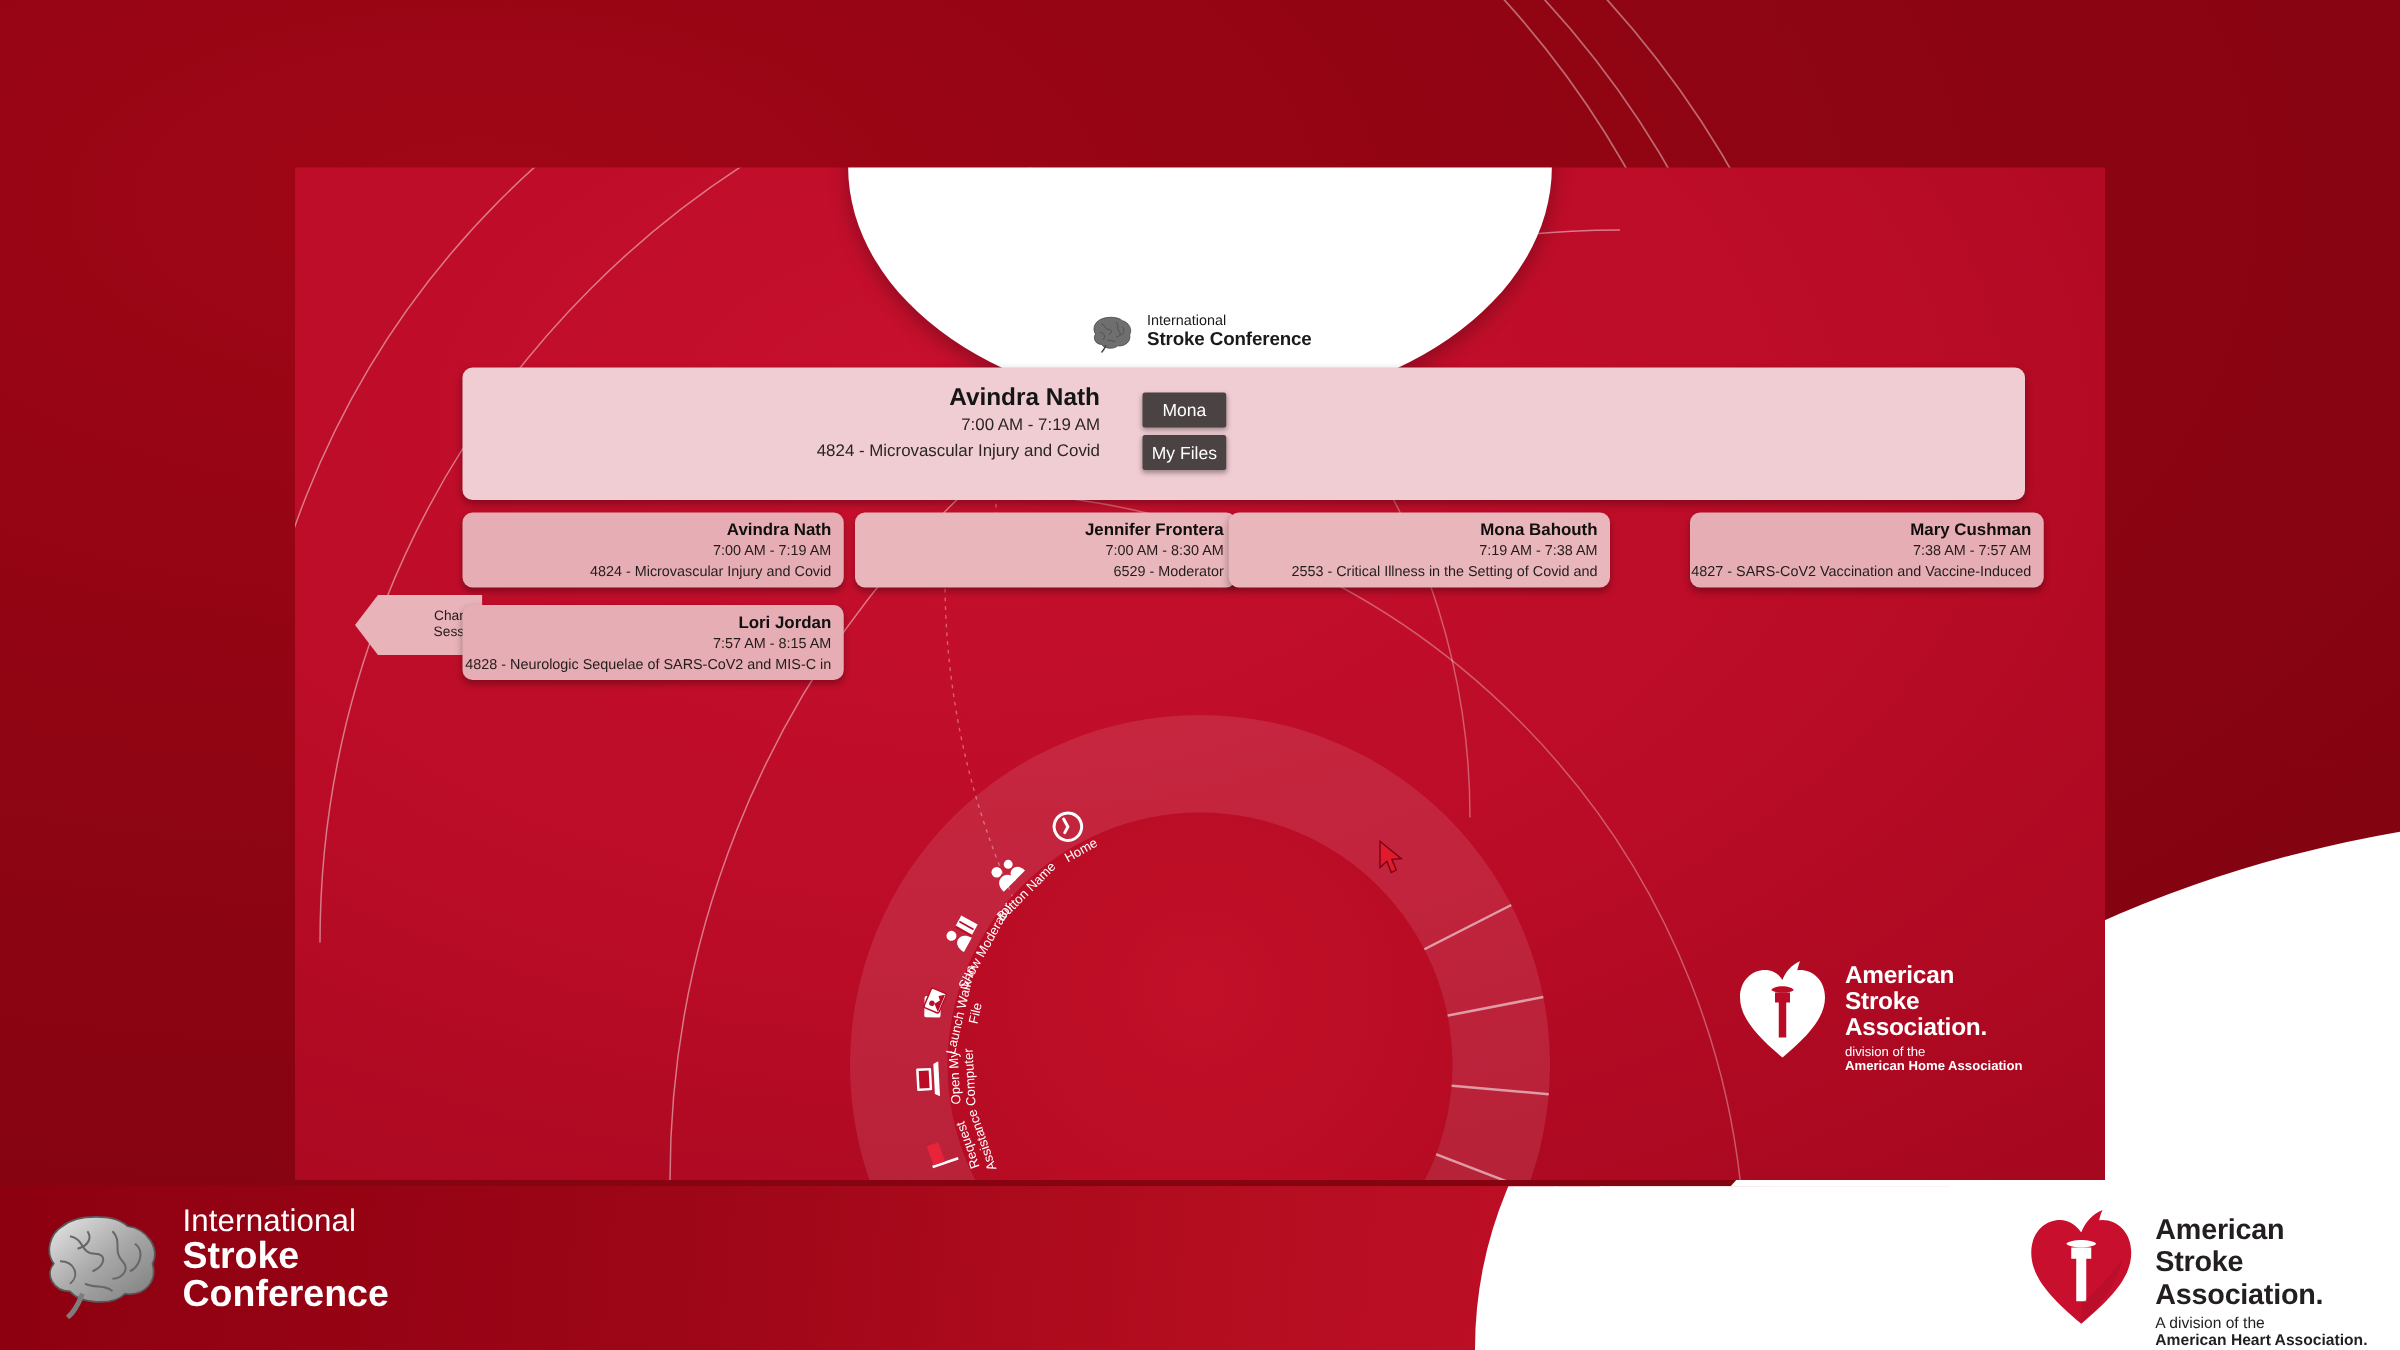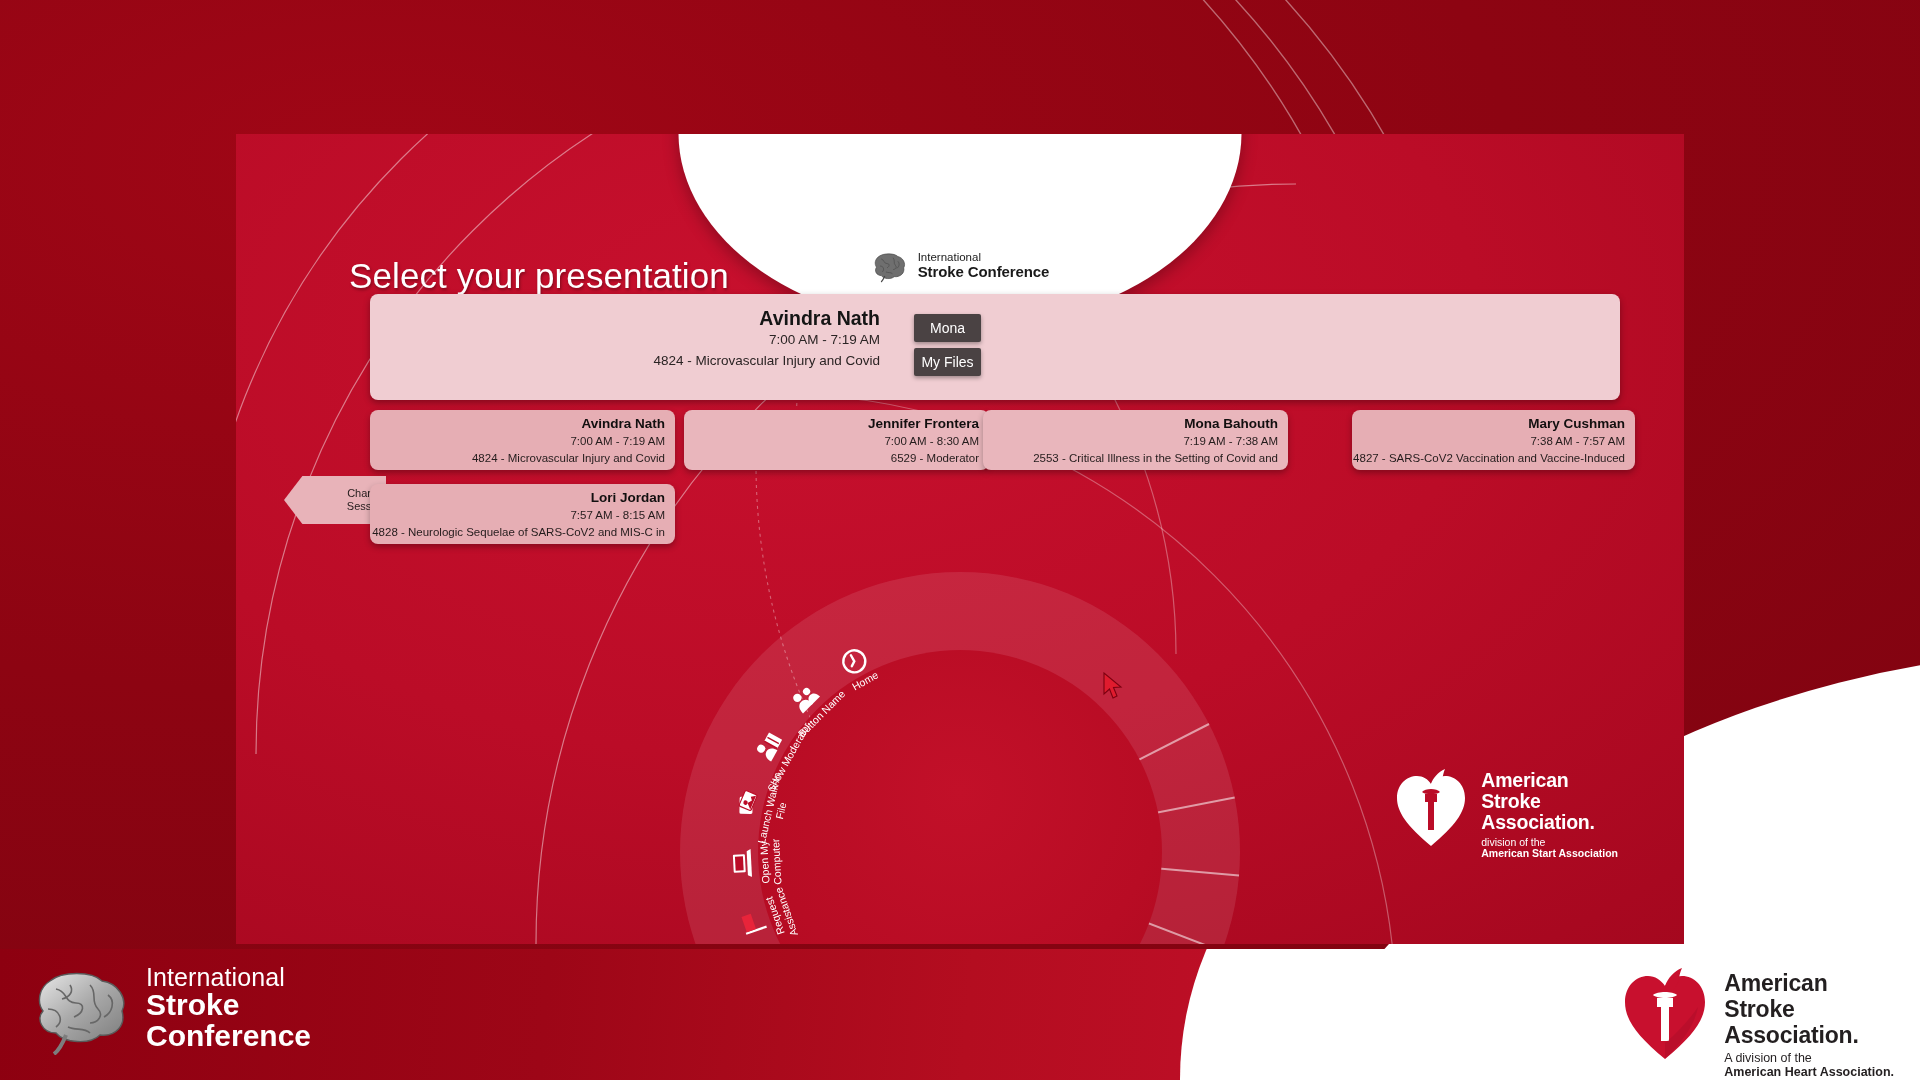--- a/index.html
+++ b/index.html
@@ -289,21 +289,20 @@
           </g>
           <path d="M24 47 C22 52 20 55 18 57" fill="none" stroke="#4a4a4a" stroke-width="2"></path>
         </svg>
         <div class="badge-text">
           <div class="badge-t1">International</div>
           <div class="badge-t2">Stroke Conference</div>
         </div>
       </div>
     </div>
 
-    <div class="page-title">Select your presentation</div>
 
     <div class="featured-card">
       <div class="featured-inner">
         <div class="feat-name">Avindra Nath</div>
         <div class="feat-time">7:00 AM - 7:19 AM</div>
         <div class="feat-desc">4824 - Microvascular Injury and Covid</div>
       </div>
       <button class="btn-dark btn-start">Mona</button>
       <button class="btn-dark btn-myfiles">My Files</button>
     </div>
@@ -360,21 +359,21 @@
         <path d="M36 78 C12 58 2 44 2 30 C2 16 12 8 22 8 C28 8 33 11 36 16 C39 11 44 8 50 8 C60 8 70 16 70 30 C70 44 60 58 36 78 Z" fill="#ffffff"></path>
         <path d="M36 16 C38 10 43 4 50 1 C47 8 48 13 44 18 C41 22 38 22 36 16 Z" fill="#ffffff"></path>
         <path d="M30 26 L42 26 L42 34 L39 34 L39 62 L33 62 L33 34 L30 34 Z" fill="#bb0c27"></path>
         <path d="M27 24 C30 20 42 20 45 24 C42 27 30 27 27 24 Z" fill="#bb0c27"></path>
       </svg>
       <div class="asa-inapp-txt">
         <div class="ia1">American</div>
         <div class="ia1">Stroke</div>
         <div class="ia1">Association.</div>
         <div class="ia-sub1">division of the</div>
-        <div class="ia-sub2">American Start Association</div>
+        <div class="ia-sub2">American Home Association</div>
       </div>
     </div>
 
     <div class="radial-wrap">
       <div class="radial-outer"></div>
 
       <div class="sector-div" style="transform: rotate(-117deg);"></div>
       <div class="sector-div" style="transform: rotate(-101deg);"></div>
       <div class="sector-div" style="transform: rotate(-85deg);"></div>
       <div class="sector-div" style="transform: rotate(-69deg);"></div>

